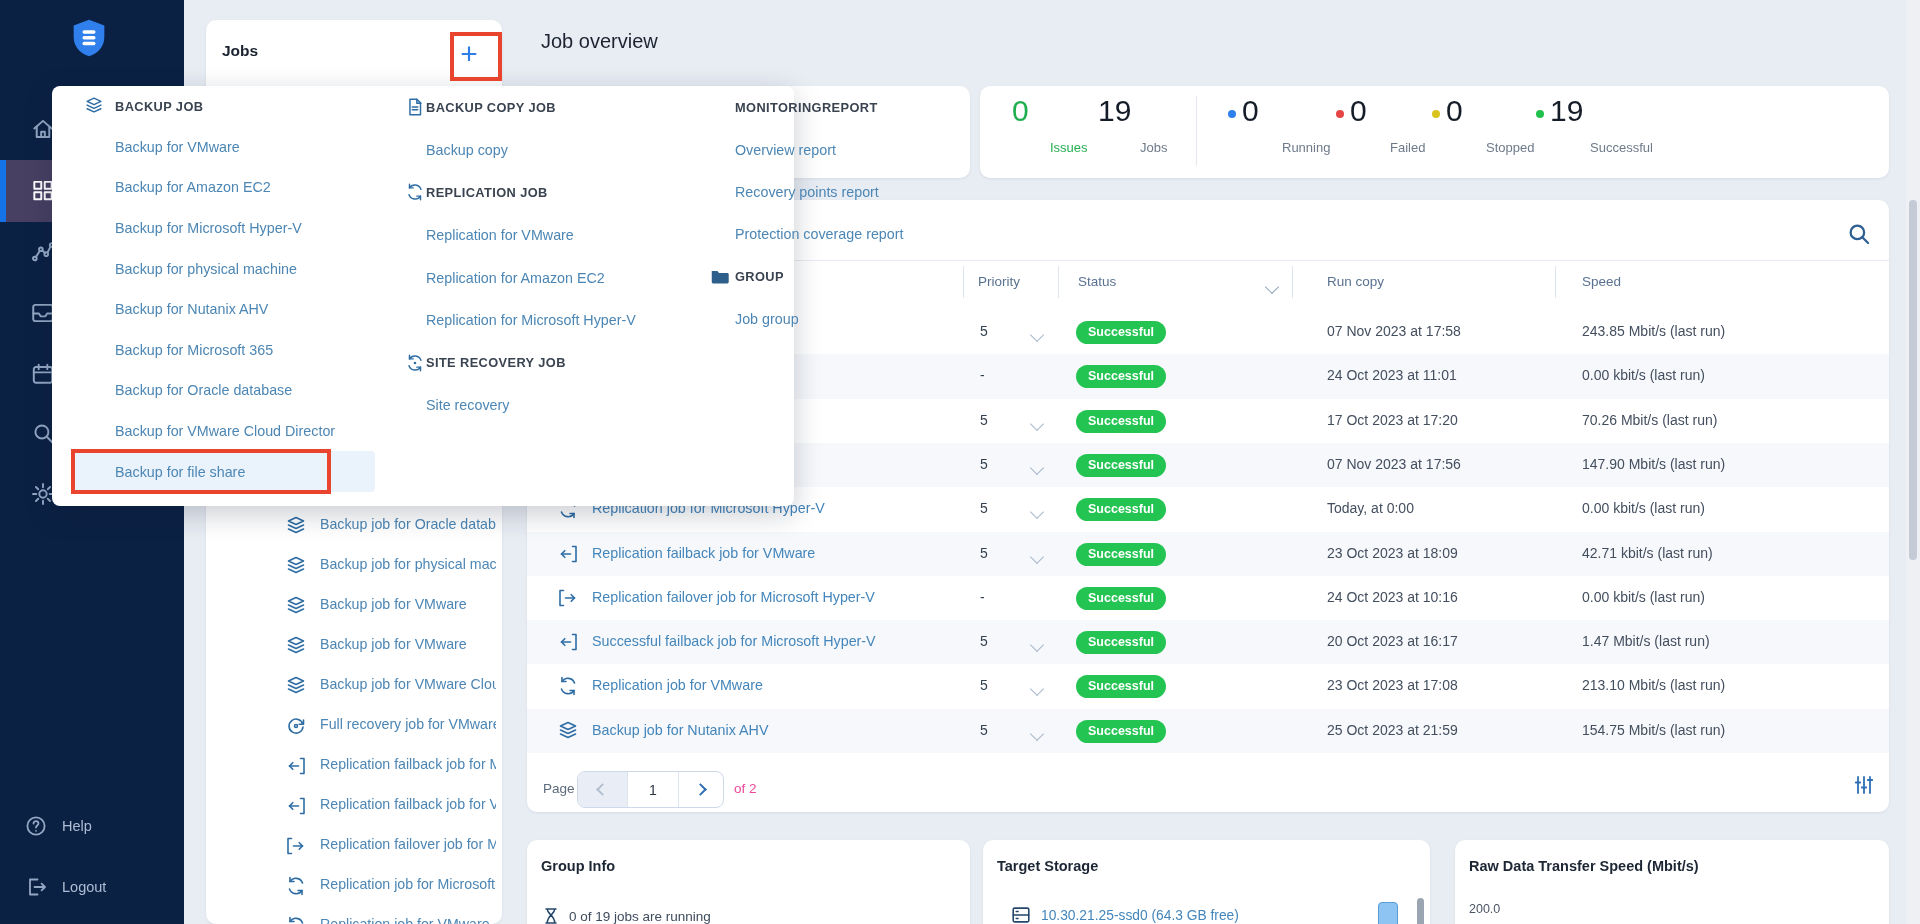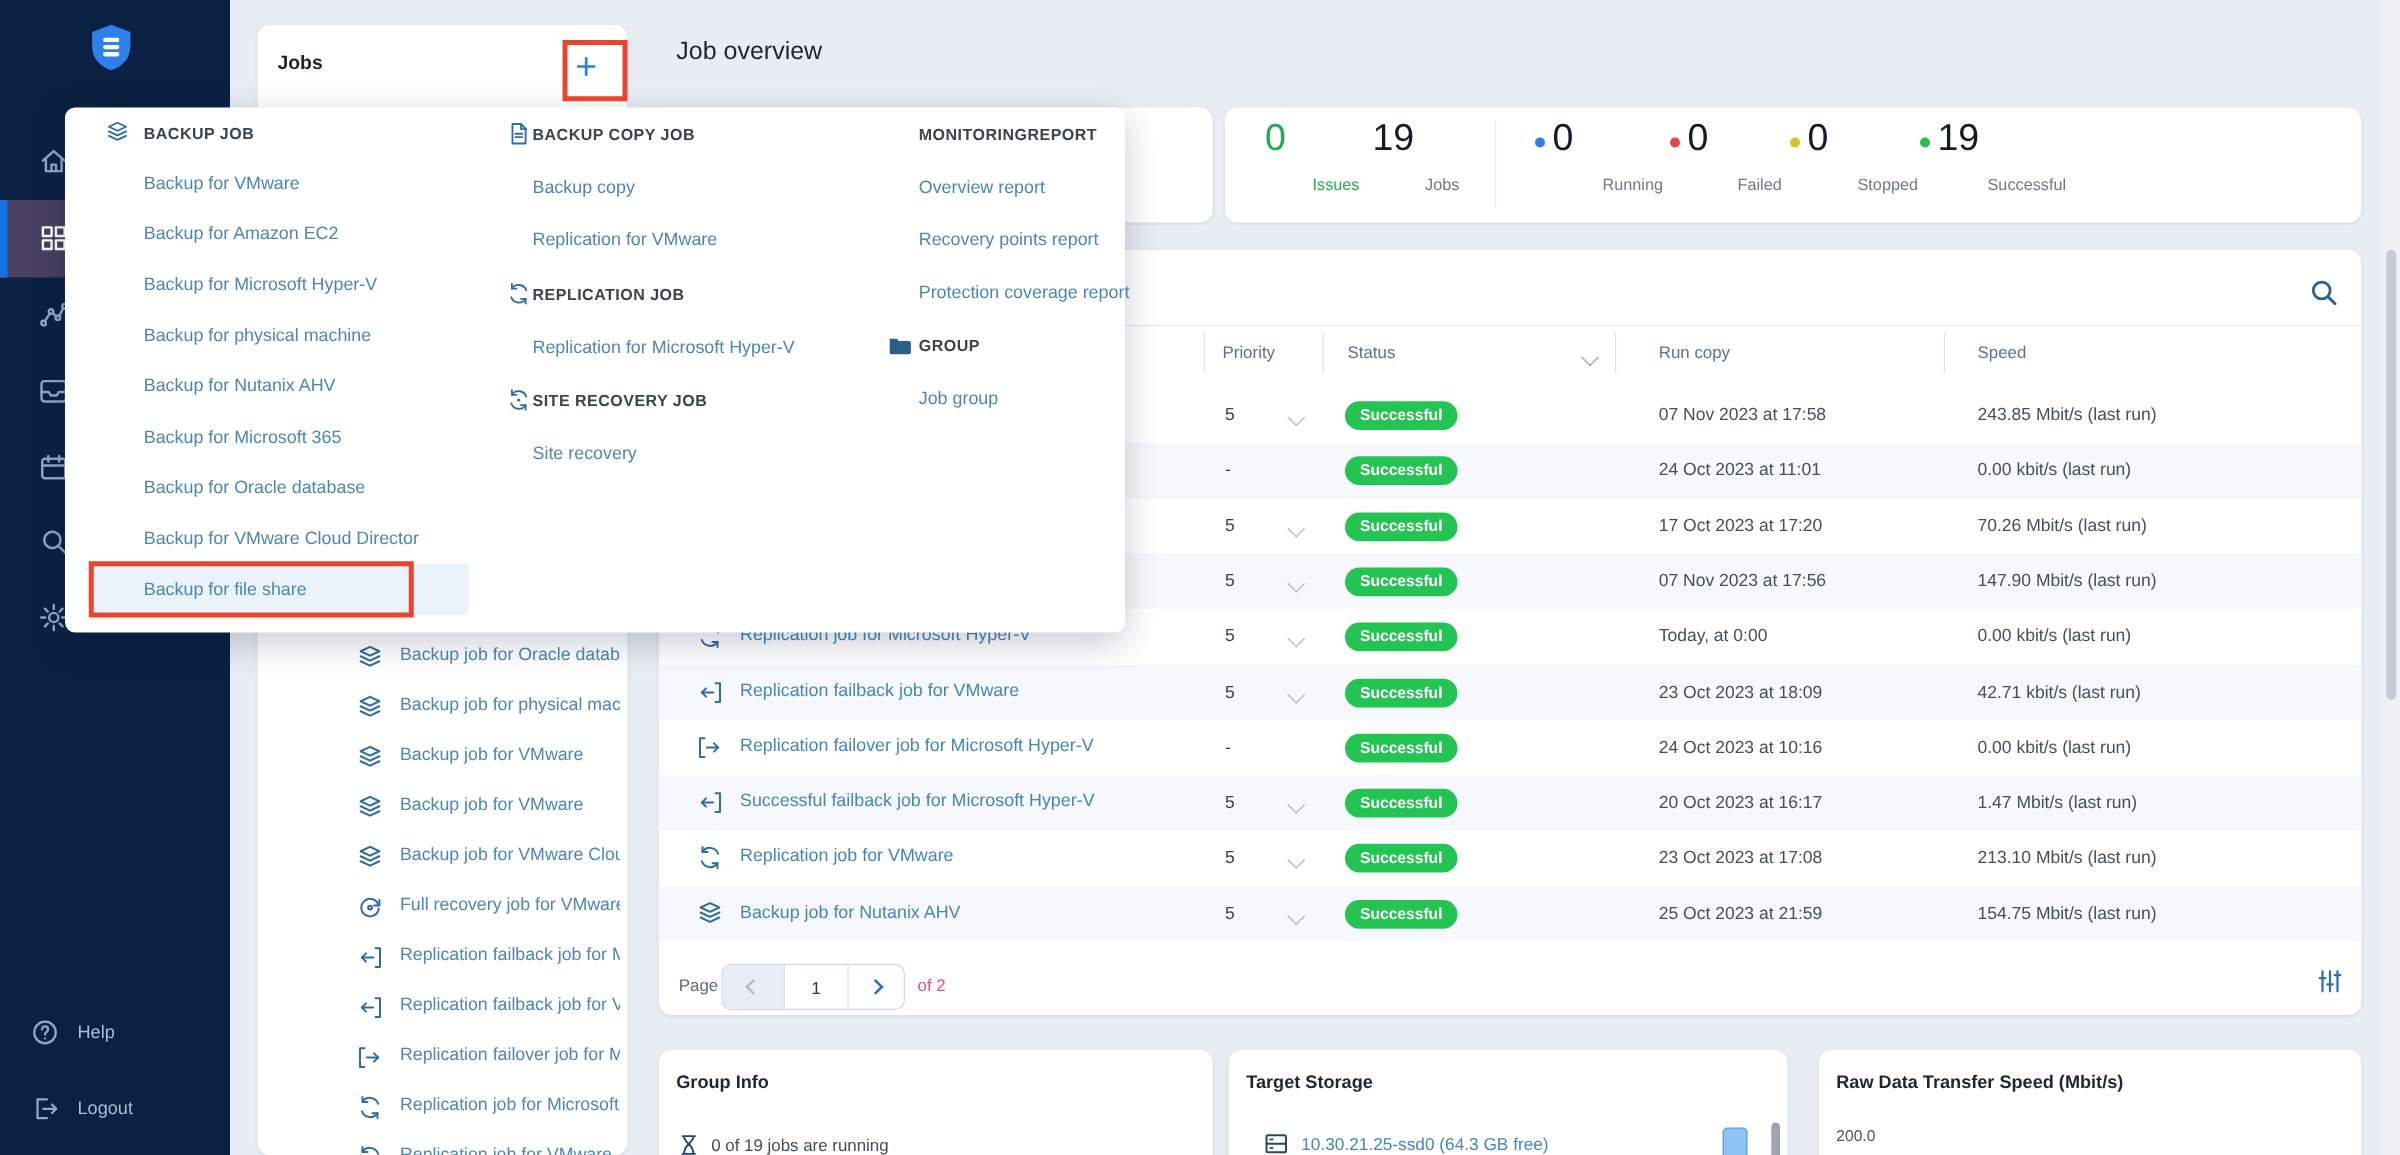--- a/index.html
+++ b/index.html
@@ -82,21 +82,21 @@
             background:#8ec4f2; border-radius:4px; }
   .st-scroll { position:absolute; left:434px; top:58px; width:7px; height:40px; border-radius:4px; background:#9aa5b1; }
   .speed-card { left:1455px; top:840px; width:434px; height:140px; z-index:1; }
   .tick { position:absolute; left:14px; top:62px; font-size:12.5px; color:#4a5565; }
 
   
   .win-scroll-track { left:1906px; top:0; width:14px; height:924px; background:#eef0f4; z-index:3; }
   .win-scroll-thumb { left:1909px; top:200px; width:8px; height:360px; border-radius:4px; background:#c4cbd6; z-index:4; }
 
   
-  .menu { left:52px; top:86px; width:848px; height:420px; background:#fff; border-radius:8px; z-index:5;
+  .menu { left:52px; top:86px; width:742px; height:420px; background:#fff; border-radius:8px; z-index:5;
           box-shadow:0 8px 28px rgba(15,25,45,.22); }
   .menu-col { position:absolute; top:0; }
   .menu-entry { position:relative; display:flex; align-items:center; }
   .menu-head-ic { width:22px; height:22px; color:#2e6da4; flex:none; }
   .menu-head-label { font-size:12.8px; font-weight:600; letter-spacing:.4px; color:#3a4350; }
   .menu-item-label { font-size:14.3px; color:#4c86b4; cursor:pointer; }
   .menu-item-hl { background:#eaf3fc; border-radius:4px; }
 
   
   .annot { position:absolute; border:4px solid #e8442e; z-index:6; }
@@ -569,32 +569,35 @@
               <path d="M14 3.5V8h4.5"></path>
               <path d="M9 12h6M9 15h6"></path>
             </svg>
           </span>
           <span class="menu-head-label" style="position:absolute;left:22px">BACKUP COPY JOB</span>
         </div>
         <div class="menu-entry" style="height: 42.6px;">
           <span class="menu-item-label" style="position:absolute;left:22px">Backup copy</span>
         </div>
         <div class="menu-entry" style="height: 42.6px;">
-          <span class="menu-item-label" style="position:absolute;left:22px">Replication for VMware</span>
-        </div>
-        <div class="menu-entry" style="height: 42.6px;">
           <span class="menu-head-ic ic" style="margin-left:0px">
             <svg viewBox="0 0 24 24" fill="none" stroke="currentColor" stroke-width="1.6" stroke-linecap="round" stroke-linejoin="round">
               <path d="M18.5 9A7 7 0 0 0 6 7.5"></path>
               <path d="M6 3.5v4h4"></path>
               <path d="M5.5 15a7 7 0 0 0 12.5 1.5"></path>
               <path d="M18 20.5v-4h-4"></path>
             </svg>
           </span>
           <span class="menu-head-label" style="position:absolute;left:22px">REPLICATION JOB</span>
+        </div>
+        <div class="menu-entry" style="height: 42.6px;">
+          <span class="menu-item-label" style="position:absolute;left:22px">Replication for VMware</span>
+        </div>
+        <div class="menu-entry" style="height: 42.6px;">
+          <span class="menu-item-label" style="position:absolute;left:22px">Replication for Amazon EC2</span>
         </div>
         <div class="menu-entry" style="height: 42.6px;">
           <span class="menu-item-label" style="position:absolute;left:22px">Replication for Microsoft Hyper-V</span>
         </div>
         <div class="menu-entry" style="height: 42.6px;">
           <span class="menu-head-ic ic" style="margin-left:0px">
             <svg viewBox="0 0 24 24" fill="none" stroke="currentColor" stroke-width="1.6" stroke-linecap="round" stroke-linejoin="round">
               <path d="M18.5 9A7 7 0 0 0 6 7.5"></path>
               <path d="M6 3.5v4h4"></path>
               <path d="M5.5 15a7 7 0 0 0 12.5 1.5"></path>

